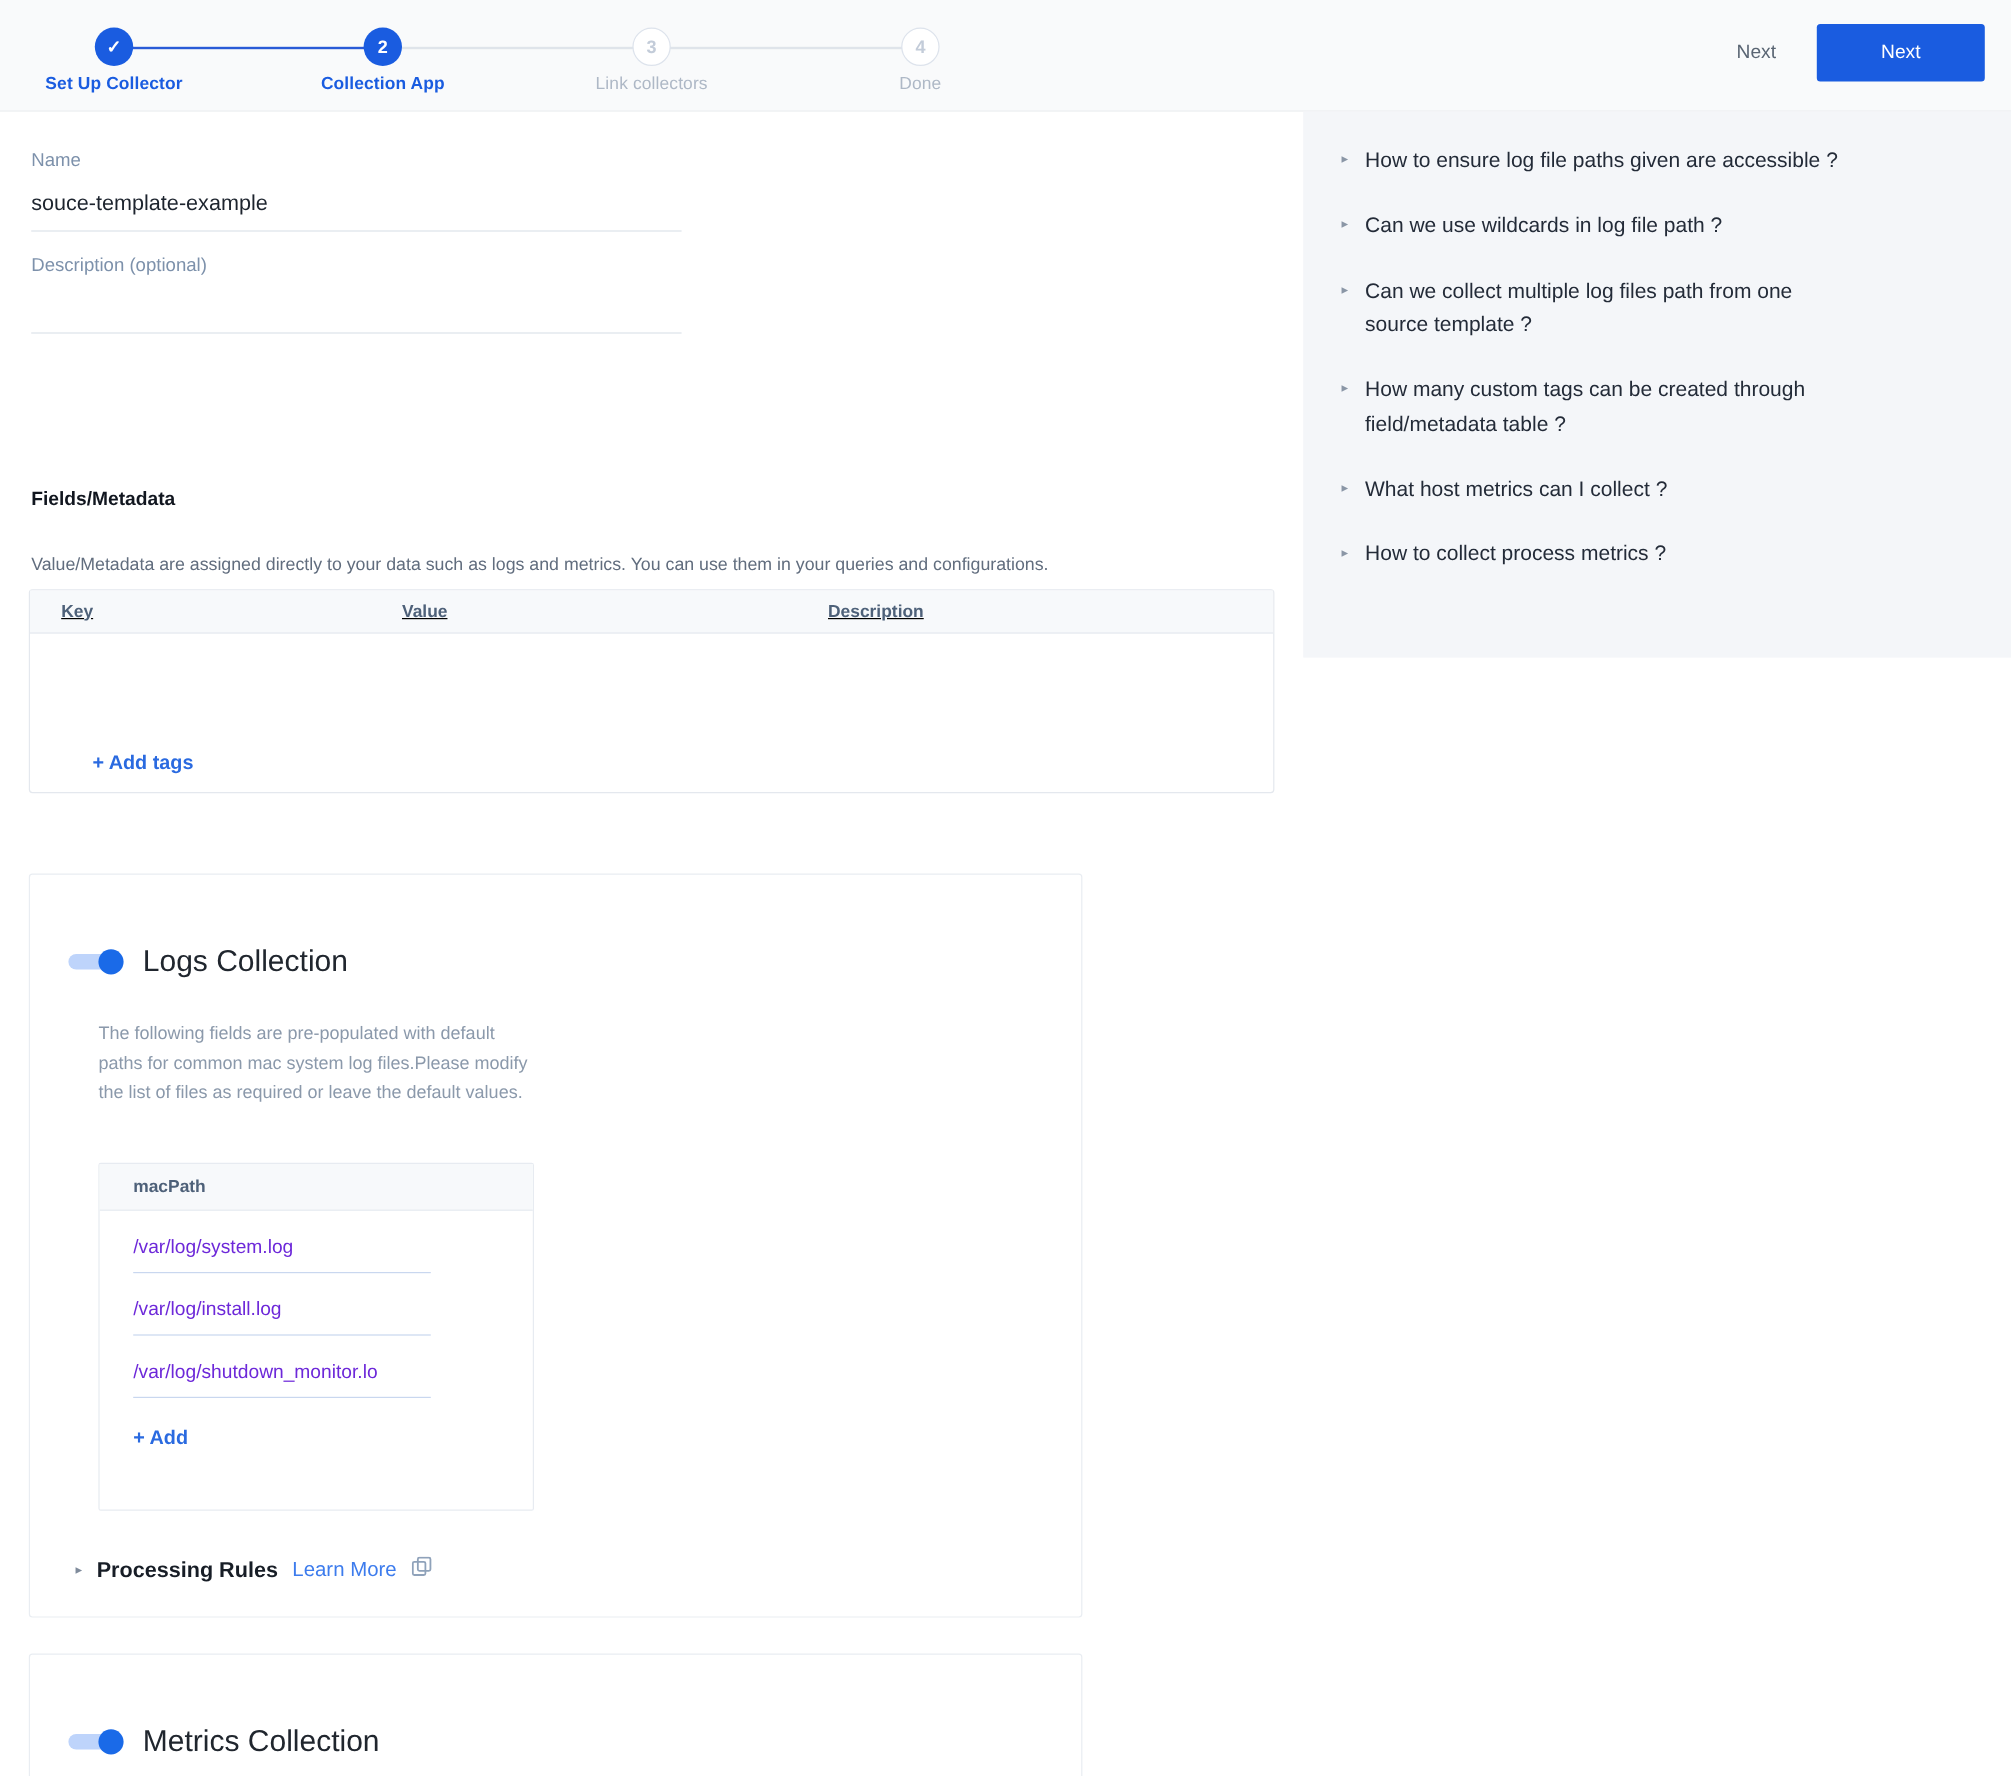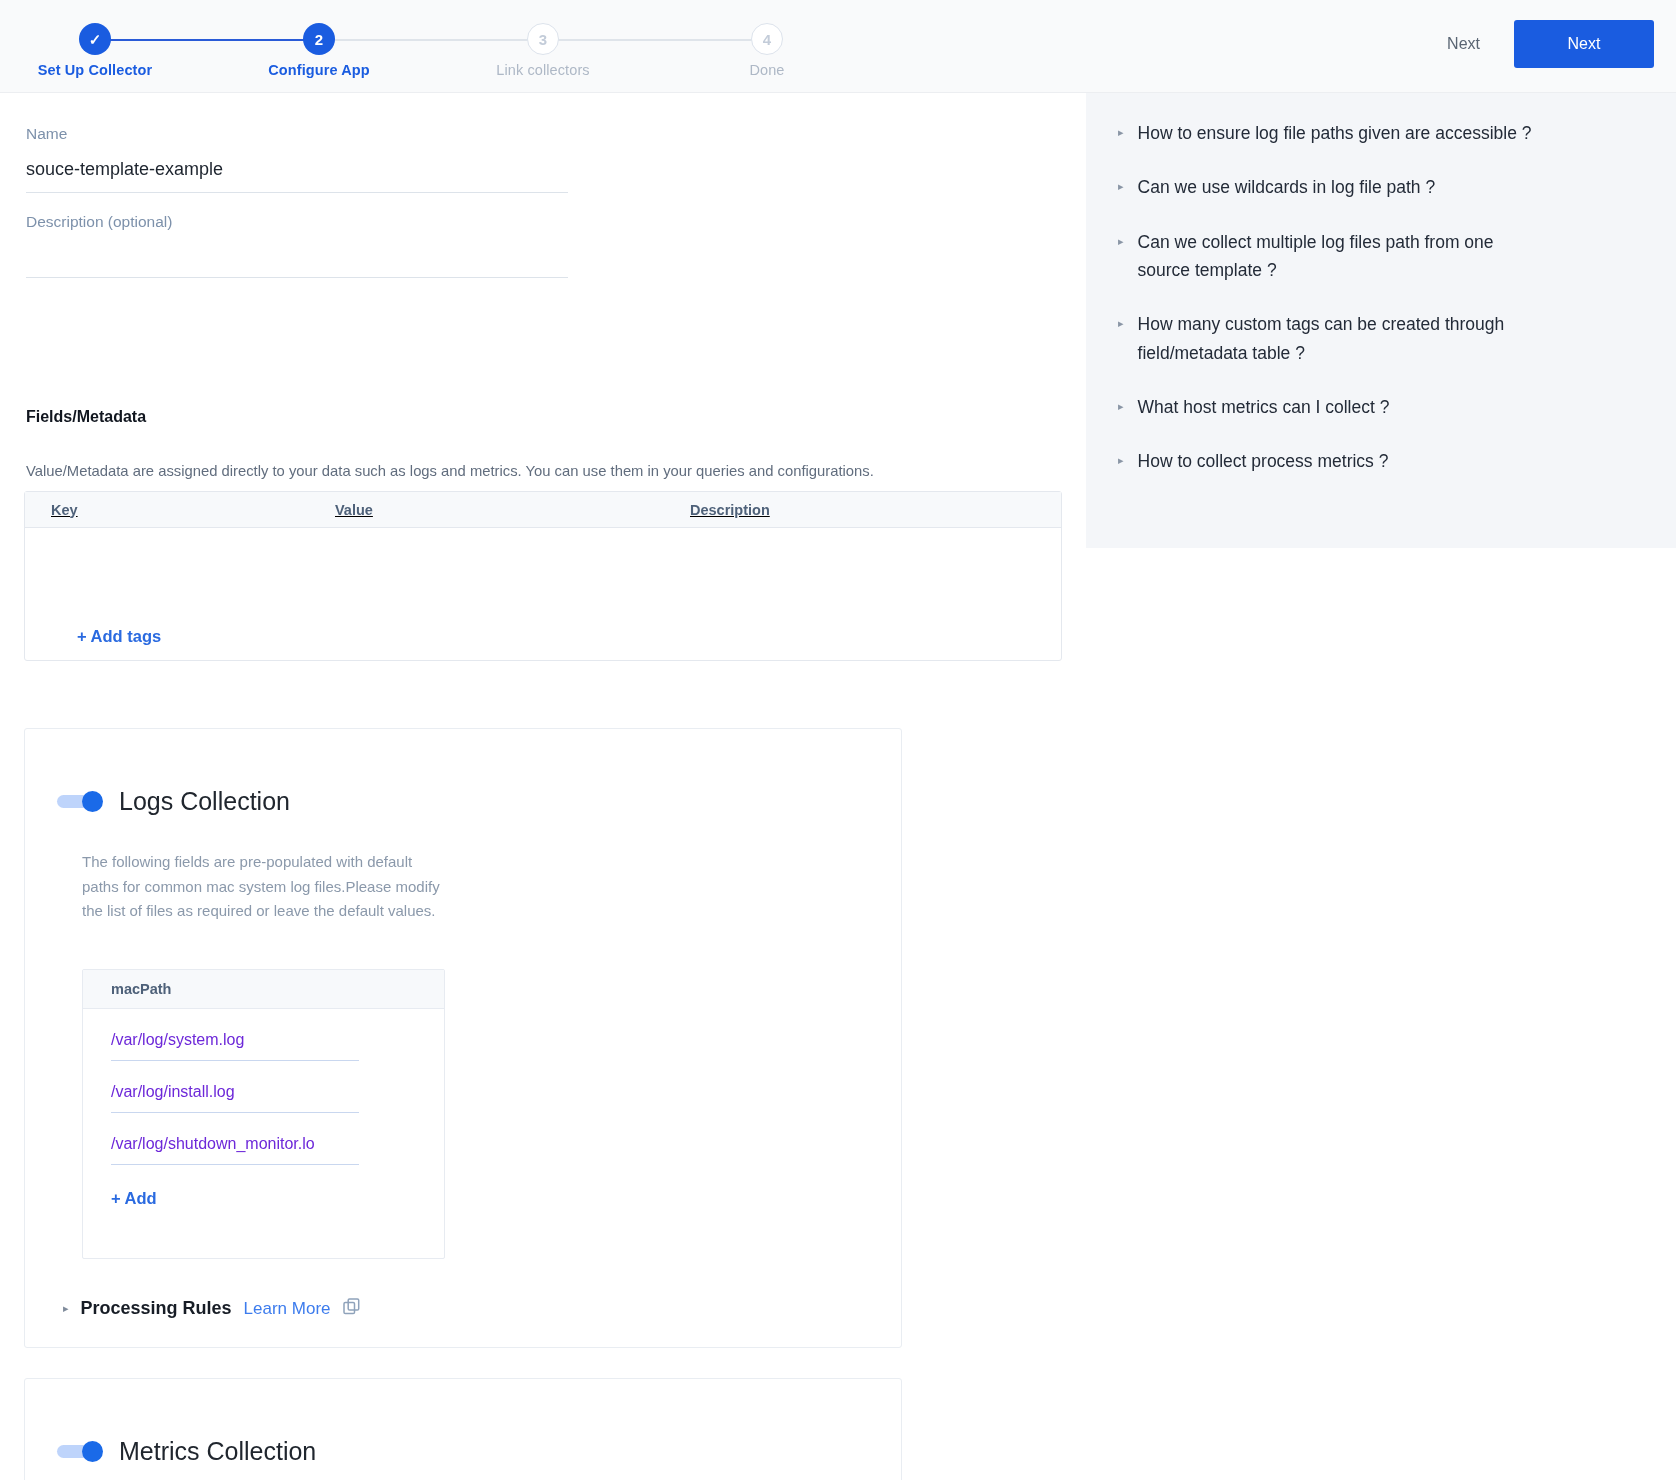--- a/index.html
+++ b/index.html
@@ -266,21 +266,21 @@
 
     <div class="step" style="left:25px;">
       <div class="step-circle complete">
         <span class="check-glyph">✓</span>
       </div>
       <div class="step-label active">Set Up Collector</div>
     </div>
 
     <div class="step" style="left:249px;">
       <div class="step-circle current">2</div>
-      <div class="step-label active">Configure App</div>
+      <div class="step-label active">Collection App</div>
     </div>
 
     <div class="step" style="left:473px;">
       <div class="step-circle pending">3</div>
       <div class="step-label muted">Link collectors</div>
     </div>
 
     <div class="step" style="left:697px;">
       <div class="step-circle pending">4</div>
       <div class="step-label muted">Done</div>

